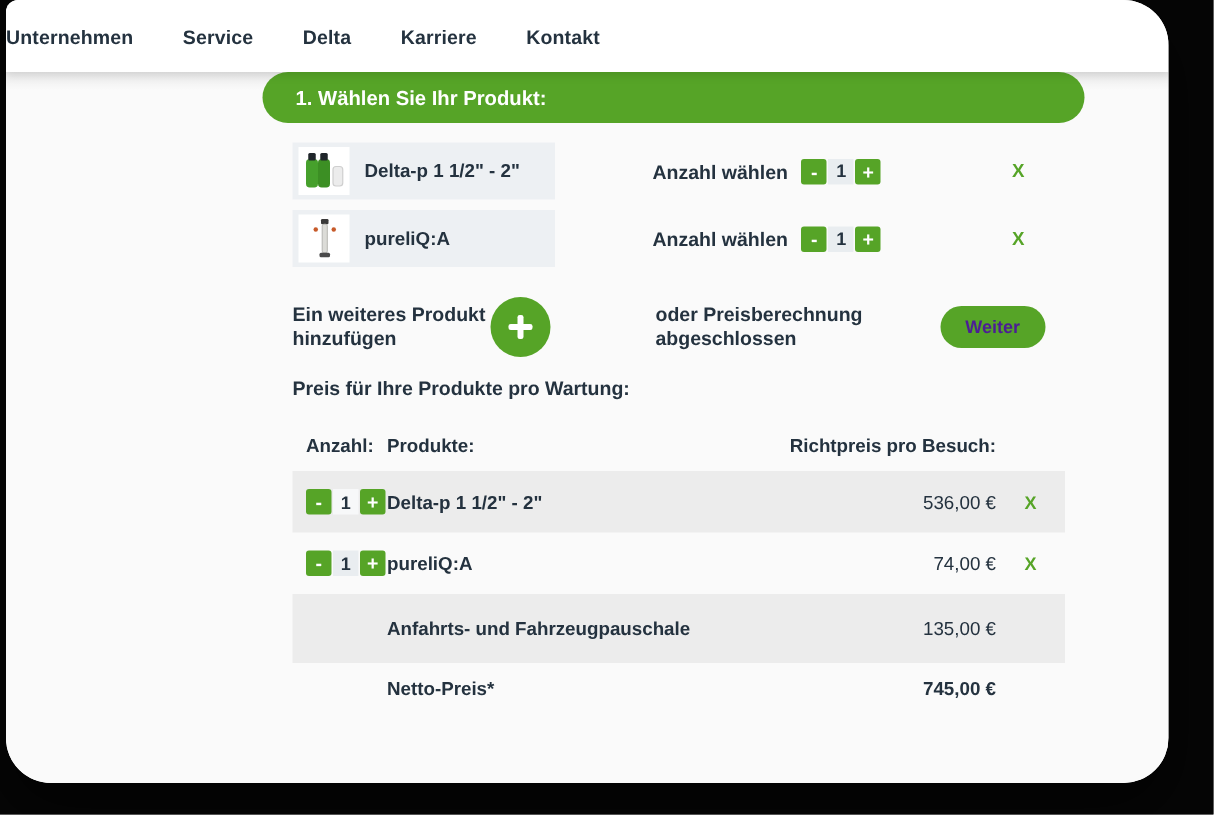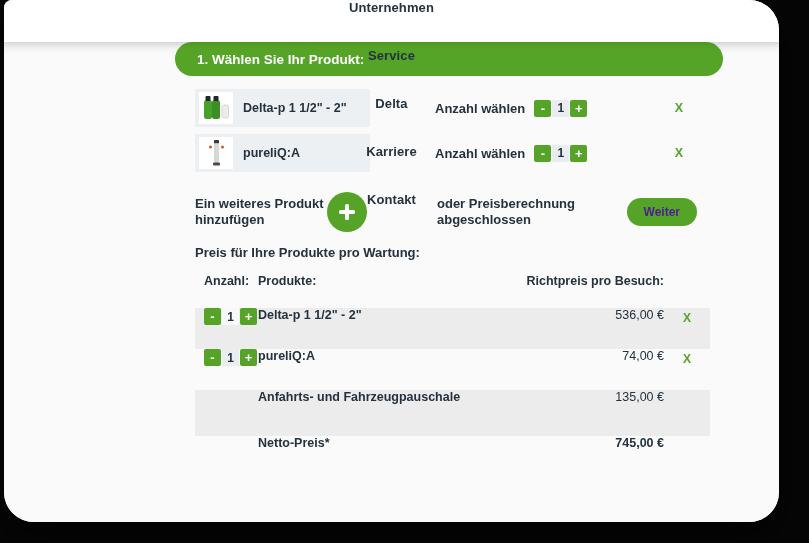--- a/index.html
+++ b/index.html
@@ -9,24 +9,23 @@
   .stage { position:relative; width:809px; height:543px; background:#060606; }
 
   .window {
     position:absolute; left:4px; top:0; width:775px; height:522px;
     background:#fff; border-radius:8px 30px 30px 30px; overflow:hidden;
     box-shadow:0 18px 42px rgba(0,0,0,.65);
   }
 
   
   .topnav {
-    height:42px; display:flex; align-items:center; gap:33px;
+    height:48px; display:flex; align-items:center; gap:33px;
     background:#fff; position:relative; z-index:3;
     box-shadow:0 2px 6px rgba(0,0,0,.12);
-    flex-direction:column;
   }
   .nav-item {
     font-size:13px; font-weight:bold; color:#24323f; text-decoration:none;
     cursor:pointer; white-space:nowrap; letter-spacing:.1px;
   }
 
   
   .content {
     height:480px; 
     background:linear-gradient(#ebebeb, #fafafa 12px, #fafafa);
@@ -81,21 +80,21 @@
     margin-left:auto; margin-right:26px; height:28px; padding:0 17px;
     background:#56a427; border:none; border-radius:14px; color:#4c1d95;
     font-weight:bold; font-size:12px; cursor:pointer;
     font-family:"Liberation Sans", sans-serif;
   }
 
   
   .price-subtitle { margin:13px 0 0 20px; font-size:13px; font-weight:bold; color:#24323f; }
 
   .price-table { margin-left:20px; width:515px; margin-top:14px; }
-  .trow, .thead { display:flex; padding-left:9px; }
+  .trow, .thead { display:flex; align-items:center; padding-left:9px; }
   .thead { height:34px; }
   .th { font-size:12.5px; font-weight:bold; color:#24323f; }
   .col-qty { width:54px; flex:none; }
   .col-name { flex:1; font-size:12.5px; font-weight:bold; color:#24323f; }
   .col-price { width:120px; flex:none; text-align:right; font-size:12.5px; color:#24323f; }
   .col-x { width:46px; flex:none; text-align:center; }
   .thead .col-price { width:160px; }
   .trow { height:41px; }
   .trow.gray { background:#ececec; }
   .trow.tall { height:46px; }

